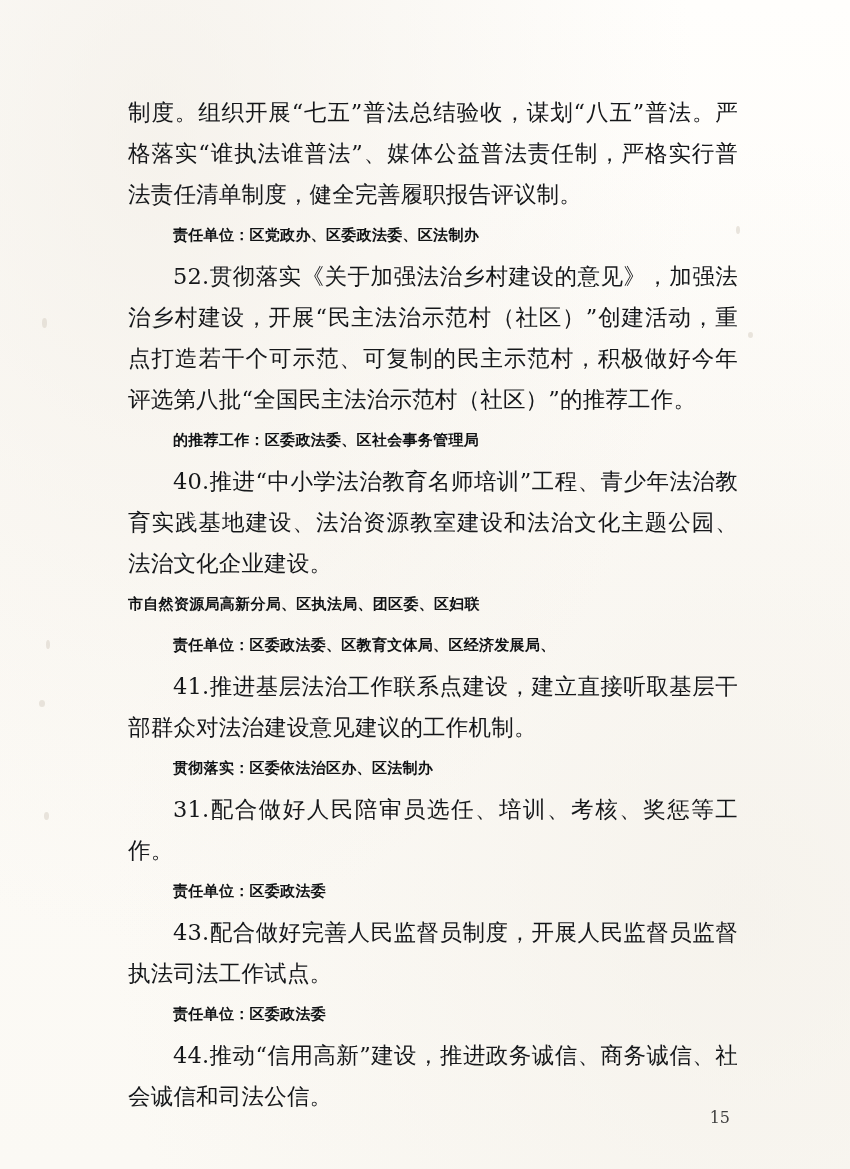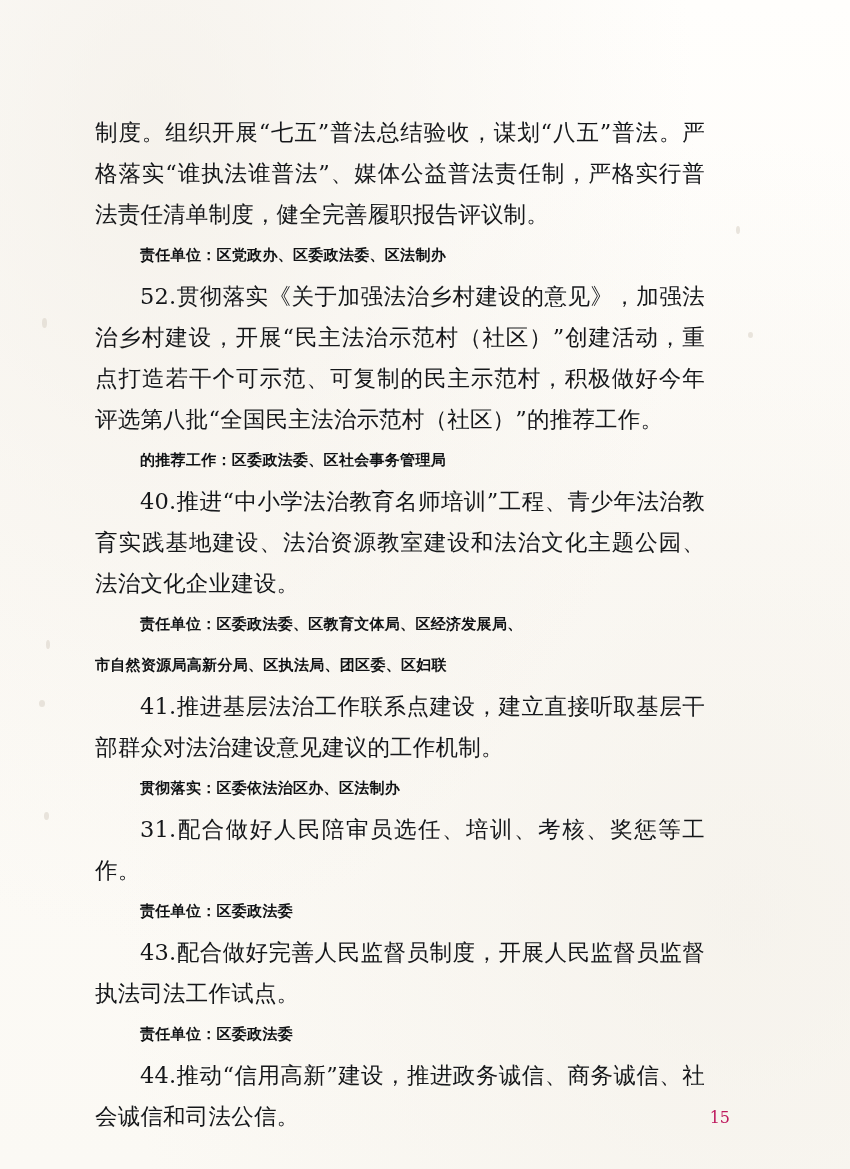--- a/index.html
+++ b/index.html
@@ -32,24 +32,23 @@
   }
   .scan-speck {
     position: absolute;
     background: #d9d2c6;
     border-radius: 50%;
     opacity: 0.55;
     pointer-events: none;
   }
   .content {
     position: absolute;
-    left: 95px;
+    left: 128px;
     top: 92px;
     width: 610px;
-    margin-top: 20px;
   }
   p.para {
     margin: 0;
     font-size: 22.5px;
     line-height: 41px;
     color: #15171a;
     text-align: justify;
     text-justify: inter-ideograph;
     letter-spacing: 0.2px;
     font-family: "DejaVu Serif", serif;
@@ -70,21 +69,21 @@
     letter-spacing: 0.3px;
   }
   p.resp.cont {
     text-indent: 0;
   }
   .page-number {
     position: absolute;
     right: 120px;
     bottom: 42px;
     font-size: 16px;
-    color: #be185d;
+    color: #404040;
     font-family: "DejaVu Serif", serif;
   }
 </style>
 </head>
 <body>
 
 <div class="page">
   <div class="paper-tint"></div>
 
   <div class="scan-speck" style="left:42px;top:318px;width:5px;height:10px;"></div>
@@ -93,22 +92,22 @@
   <div class="scan-speck" style="left:44px;top:812px;width:5px;height:8px;"></div>
   <div class="scan-speck" style="left:736px;top:226px;width:4px;height:8px;"></div>
   <div class="scan-speck" style="left:748px;top:332px;width:5px;height:6px;"></div>
 
   <div class="content">
     <p class="para">制度。组织开展“七五”普法总结验收，谋划“八五”普法。严格落实“谁执法谁普法”、媒体公益普法责任制，严格实行普法责任清单制度，健全完善履职报告评议制。</p>
     <p class="resp">责任单位：区党政办、区委政法委、区法制办</p>
     <p class="para indent">52.贯彻落实《关于加强法治乡村建设的意见》，加强法治乡村建设，开展“民主法治示范村（社区）”创建活动，重点打造若干个可示范、可复制的民主示范村，积极做好今年评选第八批“全国民主法治示范村（社区）”的推荐工作。</p>
     <p class="resp">的推荐工作：区委政法委、区社会事务管理局</p>
     <p class="para indent">40.推进“中小学法治教育名师培训”工程、青少年法治教育实践基地建设、法治资源教室建设和法治文化主题公园、法治文化企业建设。</p>
+    <p class="resp cont">市自然资源局高新分局、区执法局、团区委、区妇联</p>
     <p class="resp">责任单位：区委政法委、区教育文体局、区经济发展局、</p>
-    <p class="resp cont">市自然资源局高新分局、区执法局、团区委、区妇联</p>
     <p class="para indent">41.推进基层法治工作联系点建设，建立直接听取基层干部群众对法治建设意见建议的工作机制。</p>
     <p class="resp">贯彻落实：区委依法治区办、区法制办</p>
     <p class="para indent">31.配合做好人民陪审员选任、培训、考核、奖惩等工作。</p>
     <p class="resp">责任单位：区委政法委</p>
     <p class="para indent">43.配合做好完善人民监督员制度，开展人民监督员监督执法司法工作试点。</p>
     <p class="resp">责任单位：区委政法委</p>
     <p class="para indent">44.推动“信用高新”建设，推进政务诚信、商务诚信、社会诚信和司法公信。</p>
   </div>
 
   <div class="page-number">15</div>

